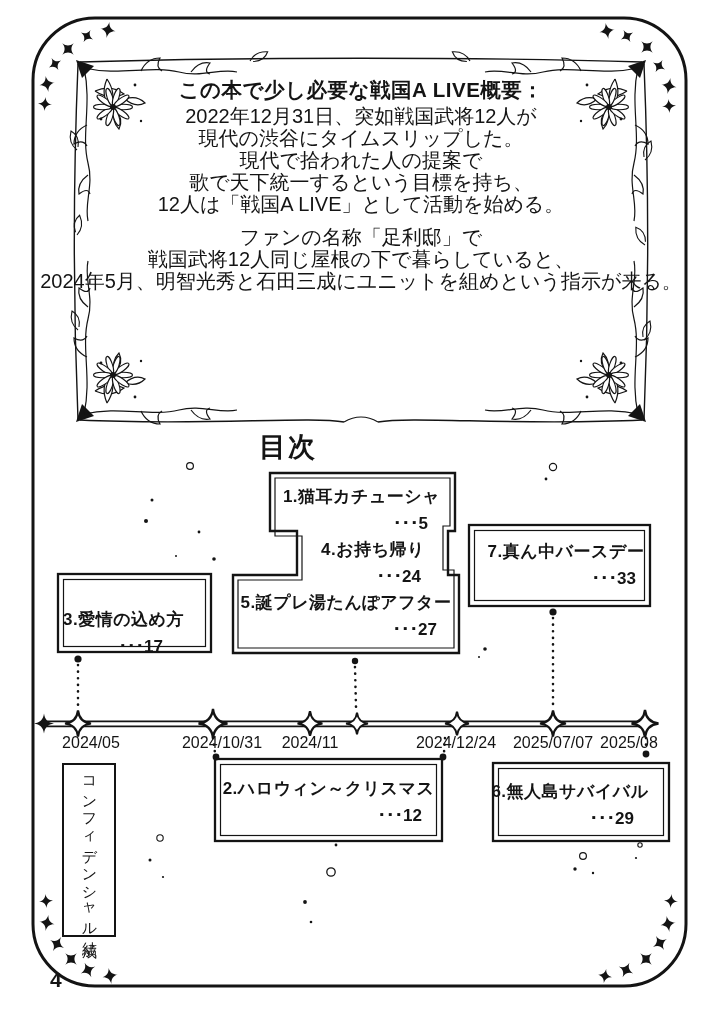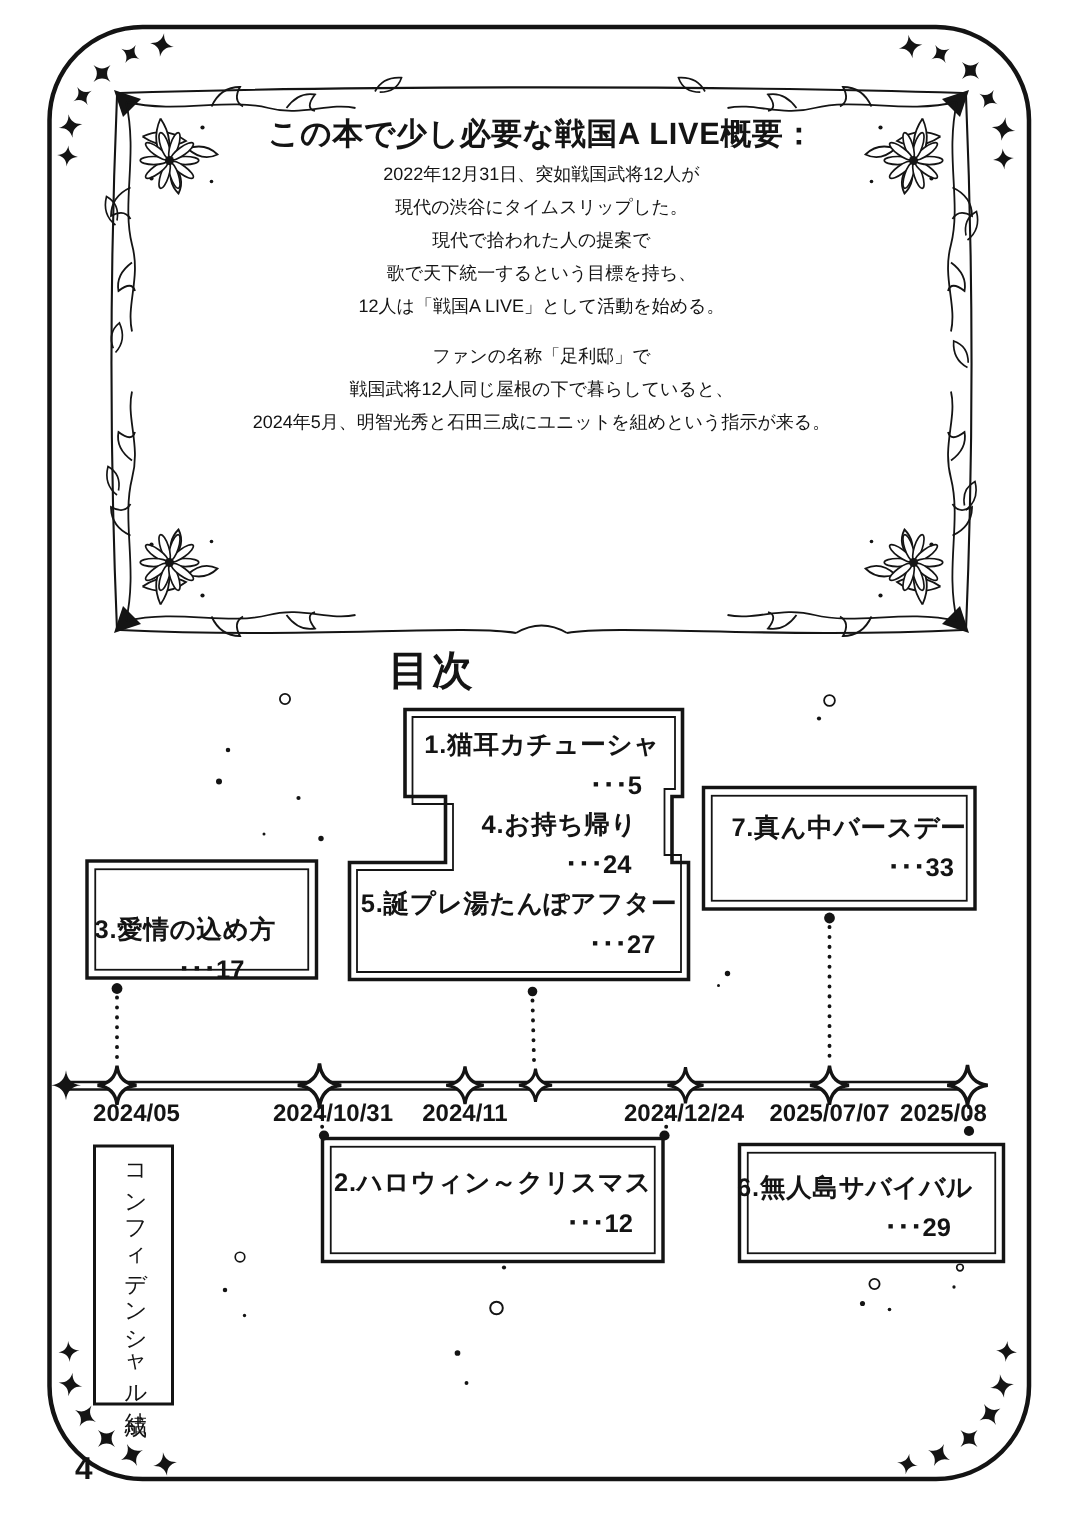--- a/index.html
+++ b/index.html
@@ -9,27 +9,27 @@
     overflow:hidden;margin:0 auto;
   }
   .layer{position:absolute;inset:0;}
   .svg-layer{z-index:1;pointer-events:none;}
   .text-layer{z-index:2;padding-left:32px;}
   .abs{position:absolute;}
   .intro{left:40px;top:76px;width:642px;text-align:center;}
   .intro-title{font-size:20.5px;font-weight:700;line-height:27px;letter-spacing:.5px;}
   .intro-para{margin-top:11px;}
   .intro-para.first{margin-top:2px;}
-  .iline{font-size:12px;font-weight:500;line-height:22px;}
+  .iline{font-size:20px;font-weight:500;line-height:22px;}
   .toc-heading{left:0;top:429px;width:576px;text-align:center;
     font-size:27px;font-weight:800;letter-spacing:2px;}
   .chapter{line-height:27px;font-weight:700;}
   .box-title{font-size:17px;text-align:center;letter-spacing:.5px;}
   .box-page{font-size:17px;text-align:right;}
-  .date{top:734px;width:110px;text-align:center;font-size:16px;font-weight:700;}
+  .date{top:734px;width:110px;text-align:center;font-size:16px;font-weight:400;}
   .vnote{left:63px;top:764px;width:52px;height:172px;
     display:flex;align-items:center;justify-content:center;}
   .vnote-text{writing-mode:vertical-rl;text-orientation:mixed;
     font-size:15px;font-weight:500;letter-spacing:1px;}
   .page-num{left:50px;top:968px;font-size:21px;font-weight:600;}
 </style>
 </head>
 <body>
 
 <div class="stage">

